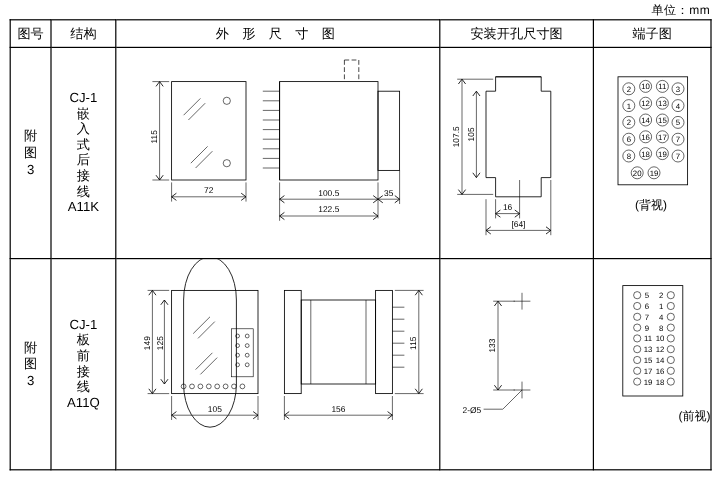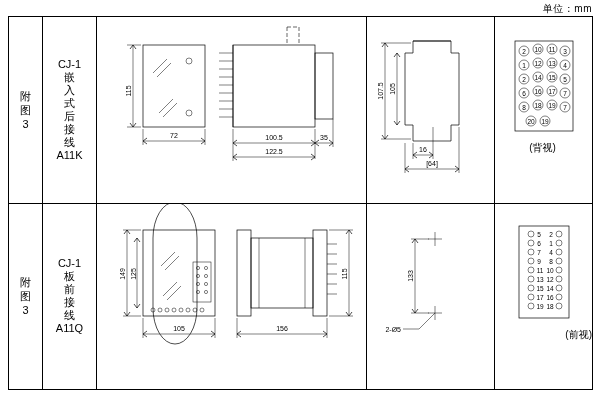--- a/index.html
+++ b/index.html
@@ -42,20 +42,27 @@
 
   <table class="main">
     <colgroup>
       <col class="col-no">
         <col class="col-struct">
         <col class="col-outline">
         <col class="col-mount">
         <col class="col-term">
     </colgroup>
     <tbody>
+        <tr>
+      <th class="hd">图号</th>
+      <th class="hd">结构</th>
+      <th class="hd hd-wide">外 形 尺 寸 图</th>
+      <th class="hd">安装开孔尺寸图</th>
+      <th class="hd">端子图</th>
+    </tr>
 
     <tr style="height:176px;">
       <td class="cell">
         <div class="vnum">
           <div>附</div>
           <div>图</div>
           <div>3</div>
         </div>
       </td>
       <td class="cell">

